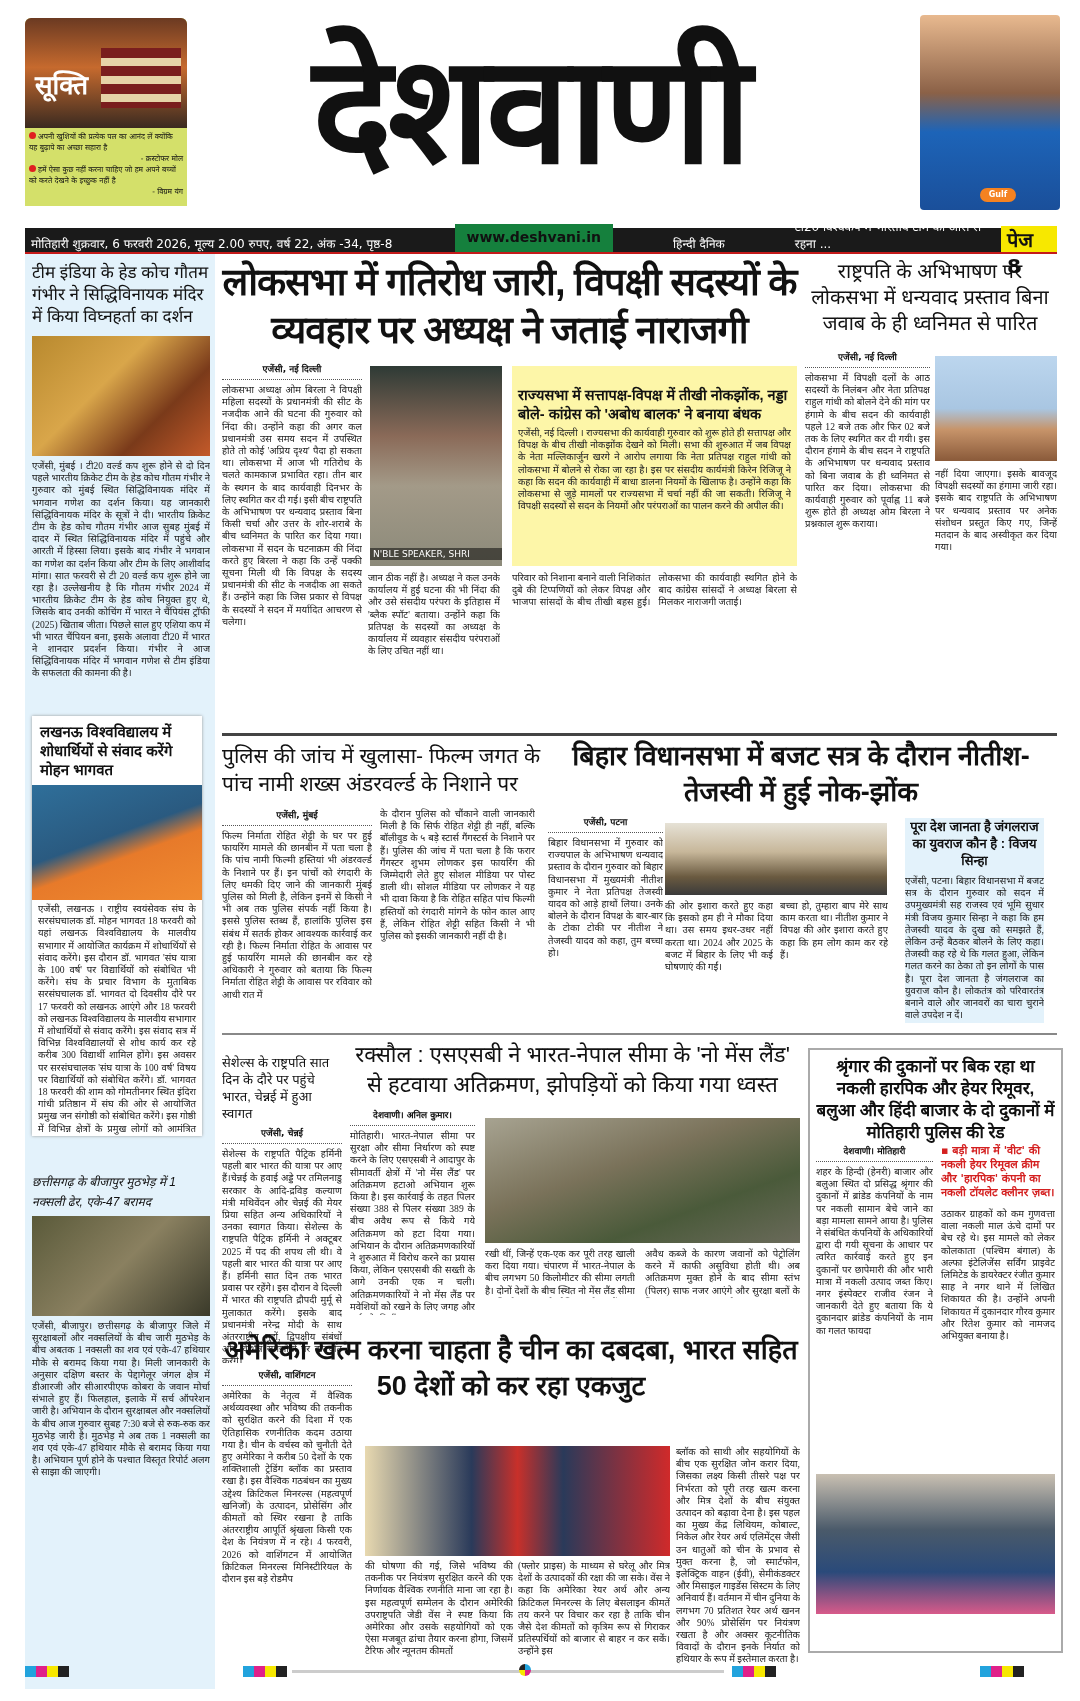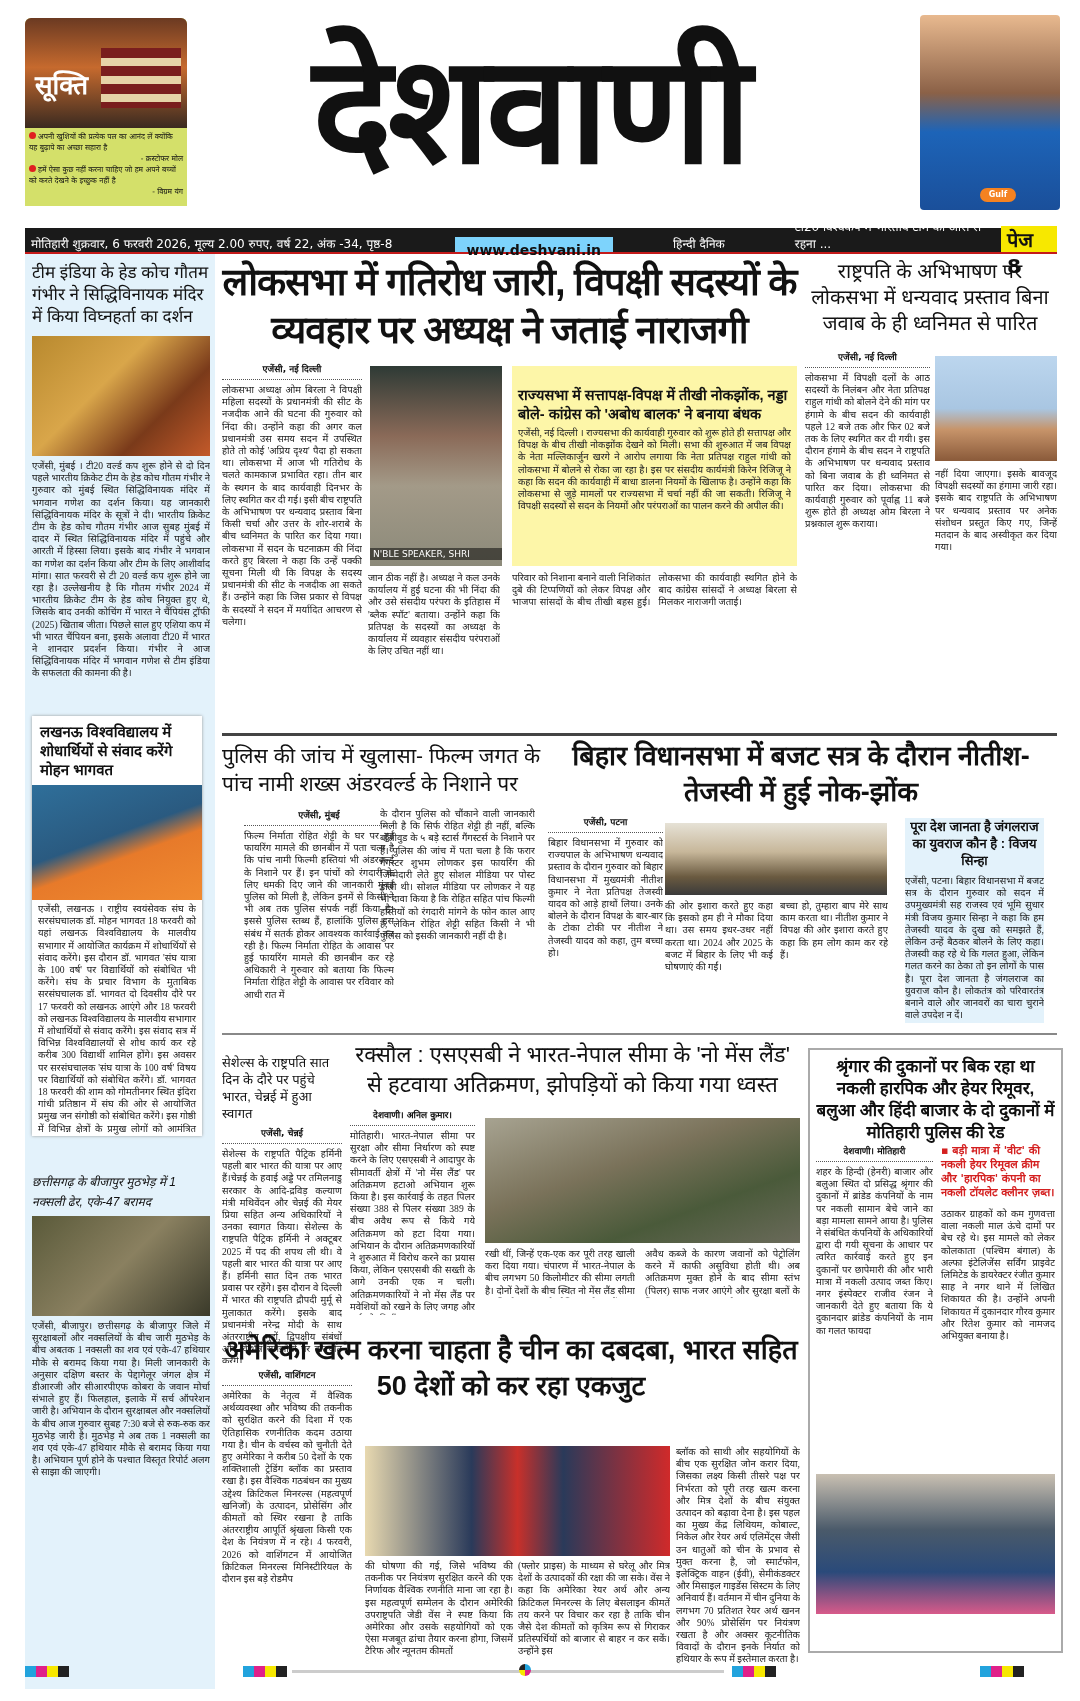--- a/index.html
+++ b/index.html
@@ -11,21 +11,21 @@
 .sukti .pic .title{position:absolute;left:10px;top:48px;color:#fff;font-size:26px;font-weight:bold;font-family:"DejaVu Serif",serif}
 .sukti .pic .books{position:absolute;right:6px;top:30px;width:80px;height:60px;background:repeating-linear-gradient(180deg,#7a1e1e 0 10px,#e6d3a8 10px 18px)}
 .sukti .quotes{padding:3px 4px;font-size:7.5px;line-height:11px}
 .sukti .dot{display:inline-block;width:7px;height:7px;border-radius:50%;background:#e02020;margin-right:2px}
 .sukti .author{text-align:right}
 .logo{left:290px;top:15px;width:480px;height:190px;font-size:150px;font-weight:bold;line-height:190px;letter-spacing:-4px;font-family:"DejaVu Sans",sans-serif;color:#111;text-align:center}
 .dhoni{left:920px;top:15px;width:140px;height:195px;background:linear-gradient(180deg,#e8b98f 0%,#8b6147 40%,#1d64b8 60%,#1a4f9a 100%);border-radius:4px}
 .dhoni .gulf{position:absolute;left:60px;bottom:8px;width:36px;height:14px;background:#f58220;border-radius:7px;color:#fff;font-size:8px;text-align:center;line-height:14px;font-weight:bold}
 .dateline{left:25px;top:228px;width:1032px;height:26px;background:#1a1a1a;color:#fff;font-size:12px;display:flex;align-items:flex-end;border-bottom:2px solid #c41a1a}
 .dateline .d{padding-left:6px;width:410px}
-.dateline .web{background:#7dd3fc;color:#111;font-weight:bold;font-size:14px;padding:0 12px;height:15px;line-height:26px;margin-left:45px}
+.dateline .web{background:#15803d;color:#111;font-weight:bold;font-size:14px;padding:0 12px;height:28px;line-height:26px;margin-left:45px}
 .dateline .hd{margin-left:60px;width:130px}
 .dateline .hl{width:220px}
 .dateline .pg{background:#f7e800;color:#111;font-weight:bold;font-size:20px;height:26px;line-height:26px;padding:1px 6px;margin-left:auto}
 .col-box{background:#e3f2fb}
 .h-cond{font-family:"Liberation Sans",sans-serif;color:#111}
 .body-txt{font-family:"Liberation Serif",serif;font-size:9.6px;line-height:12.2px;text-align:justify;color:#222}
 .byline{font-size:9px;text-align:center;border-bottom:1px dotted #555;padding-bottom:4px;margin-bottom:4px;font-weight:bold}
 .photo{background:#555}
 .rule{height:4px;background:#444}
 .regmark{width:44px;height:11px;display:flex}
@@ -102,21 +102,21 @@
 <div class="abs" style="left:805px;top:350px;width:125px;">
   <div class="byline">एजेंसी, नई दिल्ली</div>
   <div class="body-txt" style="height:365px;overflow:hidden;">लोकसभा में विपक्षी दलों के आठ सदस्यों के निलंबन और नेता प्रतिपक्ष राहुल गांधी को बोलने देने की मांग पर हंगामे के बीच सदन की कार्यवाही पहले 12 बजे तक और फिर 02 बजे तक के लिए स्थगित कर दी गयी। इस दौरान हंगामे के बीच सदन ने राष्ट्रपति के अभिभाषण पर धन्यवाद प्रस्ताव को बिना जवाब के ही ध्वनिमत से पारित कर दिया। लोकसभा की कार्यवाही गुरुवार को पूर्वाह्न 11 बजे शुरू होते ही अध्यक्ष ओम बिरला ने प्रश्नकाल शुरू कराया।</div>
 </div>
 <div class="abs" style="left:935px;top:356px;width:122px;height:105px;background:linear-gradient(180deg,#bcd6ee 0%,#a9c6e2 50%,#c7946a 70%,#8a5a3a 100%);"></div>
 <div class="abs body-txt" style="left:935px;top:468px;width:122px;height:260px;overflow:hidden;">नहीं दिया जाएगा। इसके बावजूद विपक्षी सदस्यों का हंगामा जारी रहा। इसके बाद राष्ट्रपति के अभिभाषण पर धन्यवाद प्रस्ताव पर अनेक संशोधन प्रस्तुत किए गए, जिन्हें मतदान के बाद अस्वीकृत कर दिया गया।</div>
 
 <div class="abs rule" style="left:222px;top:733px;width:835px;height:3px;"></div>
 
 <div class="abs h-cond" style="left:222px;top:742px;width:320px;font-size:21px;line-height:28px;">पुलिस की जांच में खुलासा- फिल्म जगत के पांच नामी शख्स अंडरवर्ल्ड के निशाने पर</div>
-<div class="abs" style="left:222px;top:808px;width:150px;margin-left:22px;">
+<div class="abs" style="left:222px;top:808px;width:150px;">
   <div class="byline">एजेंसी, मुंबई</div>
   <div class="body-txt" style="height:200px;overflow:hidden;">फिल्म निर्माता रोहित शेट्टी के घर पर हुई फायरिंग मामले की छानबीन में पता चला है कि पांच नामी फिल्मी हस्तियां भी अंडरवर्ल्ड के निशाने पर हैं। इन पांचों को रंगदारी के लिए धमकी दिए जाने की जानकारी मुंबई पुलिस को मिली है, लेकिन इनमें से किसी ने भी अब तक पुलिस संपर्क नहीं किया है। इससे पुलिस स्तब्ध हैं, हालांकि पुलिस इस संबंध में सतर्क होकर आवश्यक कार्रवाई कर रही है। फिल्म निर्माता रोहित के आवास पर हुई फायरिंग मामले की छानबीन कर रहे अधिकारी ने गुरुवार को बताया कि फिल्म निर्माता रोहित शेट्टी के आवास पर रविवार को आधी रात में</div>
 </div>
 <div class="abs body-txt" style="left:380px;top:808px;width:155px;height:218px;overflow:hidden;">के दौरान पुलिस को चौंकाने वाली जानकारी मिली है कि सिर्फ रोहित शेट्टी ही नहीं, बल्कि बॉलीवुड के ५ बड़े स्टार्स गैंगस्टर्स के निशाने पर हैं। पुलिस की जांच में पता चला है कि फरार गैंगस्टर शुभम लोणकर इस फायरिंग की जिम्मेदारी लेते हुए सोशल मीडिया पर पोस्ट डाली थी। सोशल मीडिया पर लोणकर ने यह भी दावा किया है कि रोहित सहित पांच फिल्मी हस्तियों को रंगदारी मांगने के फोन काल आए हैं, लेकिन रोहित शेट्टी सहित किसी ने भी पुलिस को इसकी जानकारी नहीं दी है।</div>
 
 <div class="abs h-cond" style="left:545px;top:738px;width:512px;font-size:27px;line-height:36px;font-weight:bold;text-align:center;">बिहार विधानसभा में बजट सत्र के दौरान नीतीश-तेजस्वी में हुई नोक-झोंक</div>
 <div class="abs" style="left:548px;top:815px;width:115px;">
   <div class="byline">एजेंसी, पटना</div>
   <div class="body-txt" style="height:200px;overflow:hidden;">बिहार विधानसभा में गुरुवार को राज्यपाल के अभिभाषण धन्यवाद प्रस्ताव के दौरान गुरुवार को बिहार विधानसभा में मुख्यमंत्री नीतीश कुमार ने नेता प्रतिपक्ष तेजस्वी यादव को आड़े हाथों लिया। उनके बोलने के दौरान विपक्ष के बार-बार के टोका टोकी पर नीतीश ने तेजस्वी यादव को कहा, तुम बच्चा हो।</div>
 </div>

